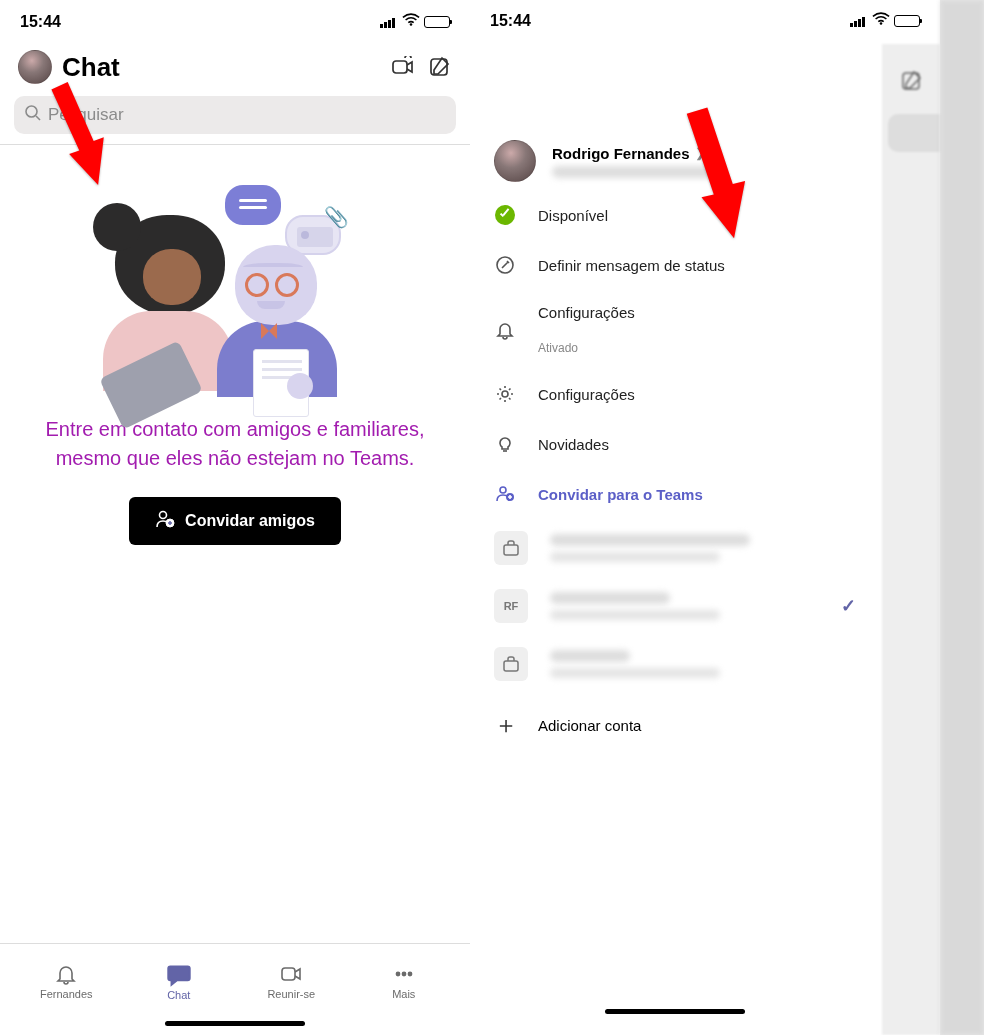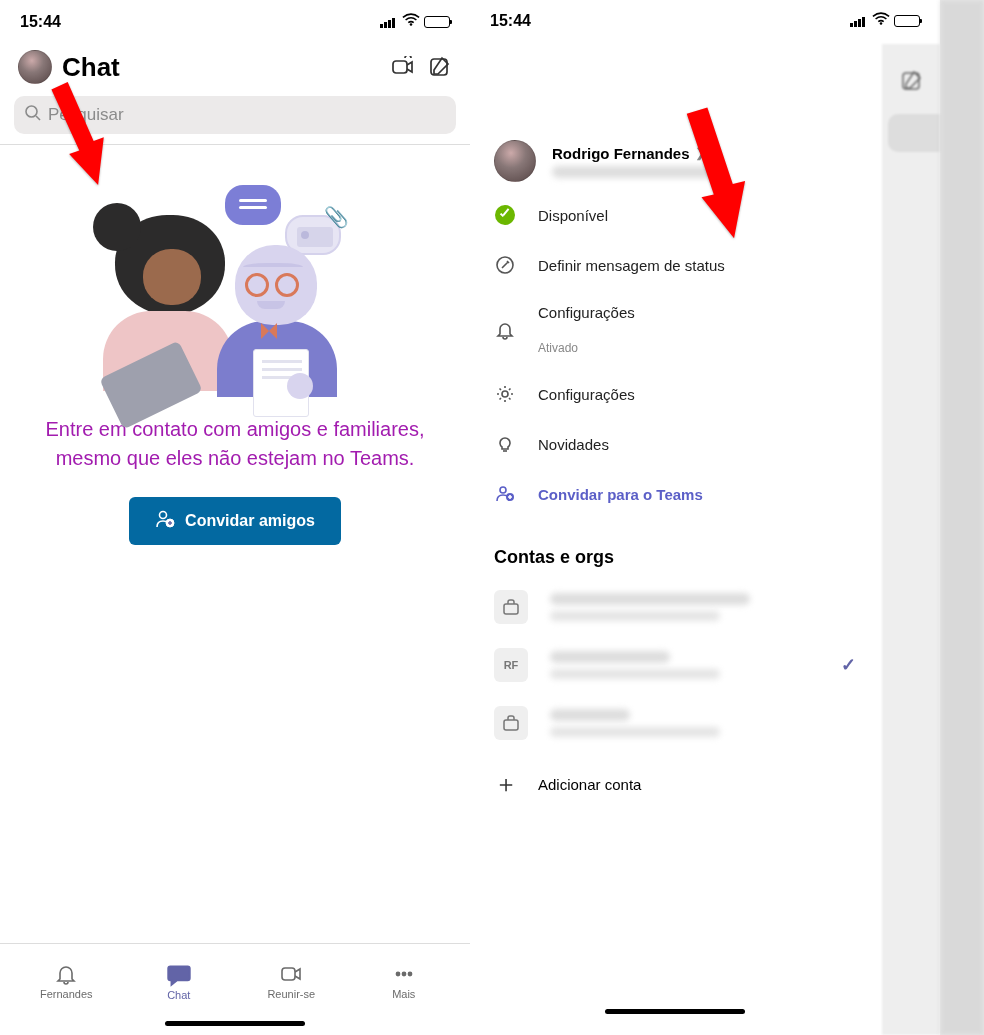--- a/index.html
+++ b/index.html
@@ -110,21 +110,21 @@
     .body2{ position:absolute; left:-18px; top:76px; width:120px; height:76px; background:#7c7dcd; border-radius:48px 48px 0 0;}
     .paper{ position:absolute; left:18px; top:104px; width:56px; height:68px; background:#fff; border:1px solid #e1e1ee; border-radius:3px;}
     .paper::before{ content:""; position:absolute; left:8px; top:10px; width:40px; height:3px; background:#e2e2ee; box-shadow:0 8px 0 #e2e2ee, 0 16px 0 #e2e2ee;}
     .hand2{ position:absolute; left:52px; top:128px; width:26px; height:26px; background:#d8d4ee; border-radius:50%;}
     .empty-text { color:#a21caf; font-size:20px; line-height:1.45; padding:0 8px;}
     .invite-btn {
       margin: 24px auto 0;
       display:inline-flex;
       align-items:center;
       gap:10px;
-      background:#0369a1;
+      background:#000000;
       color:#fff;
       border:none;
       padding:12px 26px;
       border-radius:6px;
       font-size:16px;
       font-weight:600;
     }
     .invite-btn svg{ stroke:#fff; fill:#fff;}
     .tabbar-wrap{ margin-top:auto;}
     .tabbar {
@@ -460,21 +460,20 @@
         <svg width="20" height="20" viewBox="0 0 20 20">
             <circle cx="8" cy="6" r="3" fill="none" stroke="#5b5fc7"></circle>
             <path d="M2 17 Q2 11 8 11 Q14 11 14 17" fill="none" stroke="#5b5fc7"></path>
             <circle cx="15" cy="13" r="4" fill="#5b5fc7" stroke="none"></circle>
             <path d="M15 11 V15 M13 13 H17" stroke="#fff"></path>
           </svg>
       </span>
       <span>Convidar para o Teams</span>
     </div>
 
-    <div class="section-hdr">Contas e orgs</div>
 
     <div class="acc-item">
       <div class="acc-icon">
         <svg width="20" height="20" viewBox="0 0 20 20">
             <rect x="3" y="7" width="14" height="10" rx="2"></rect>
             <path d="M7 7 V5 A2 2 0 0 1 9 3 H11 A2 2 0 0 1 13 5 V7"></path>
           </svg>
       </div>
       <div class="acc-text">
           <div class="acc-line1"></div>

